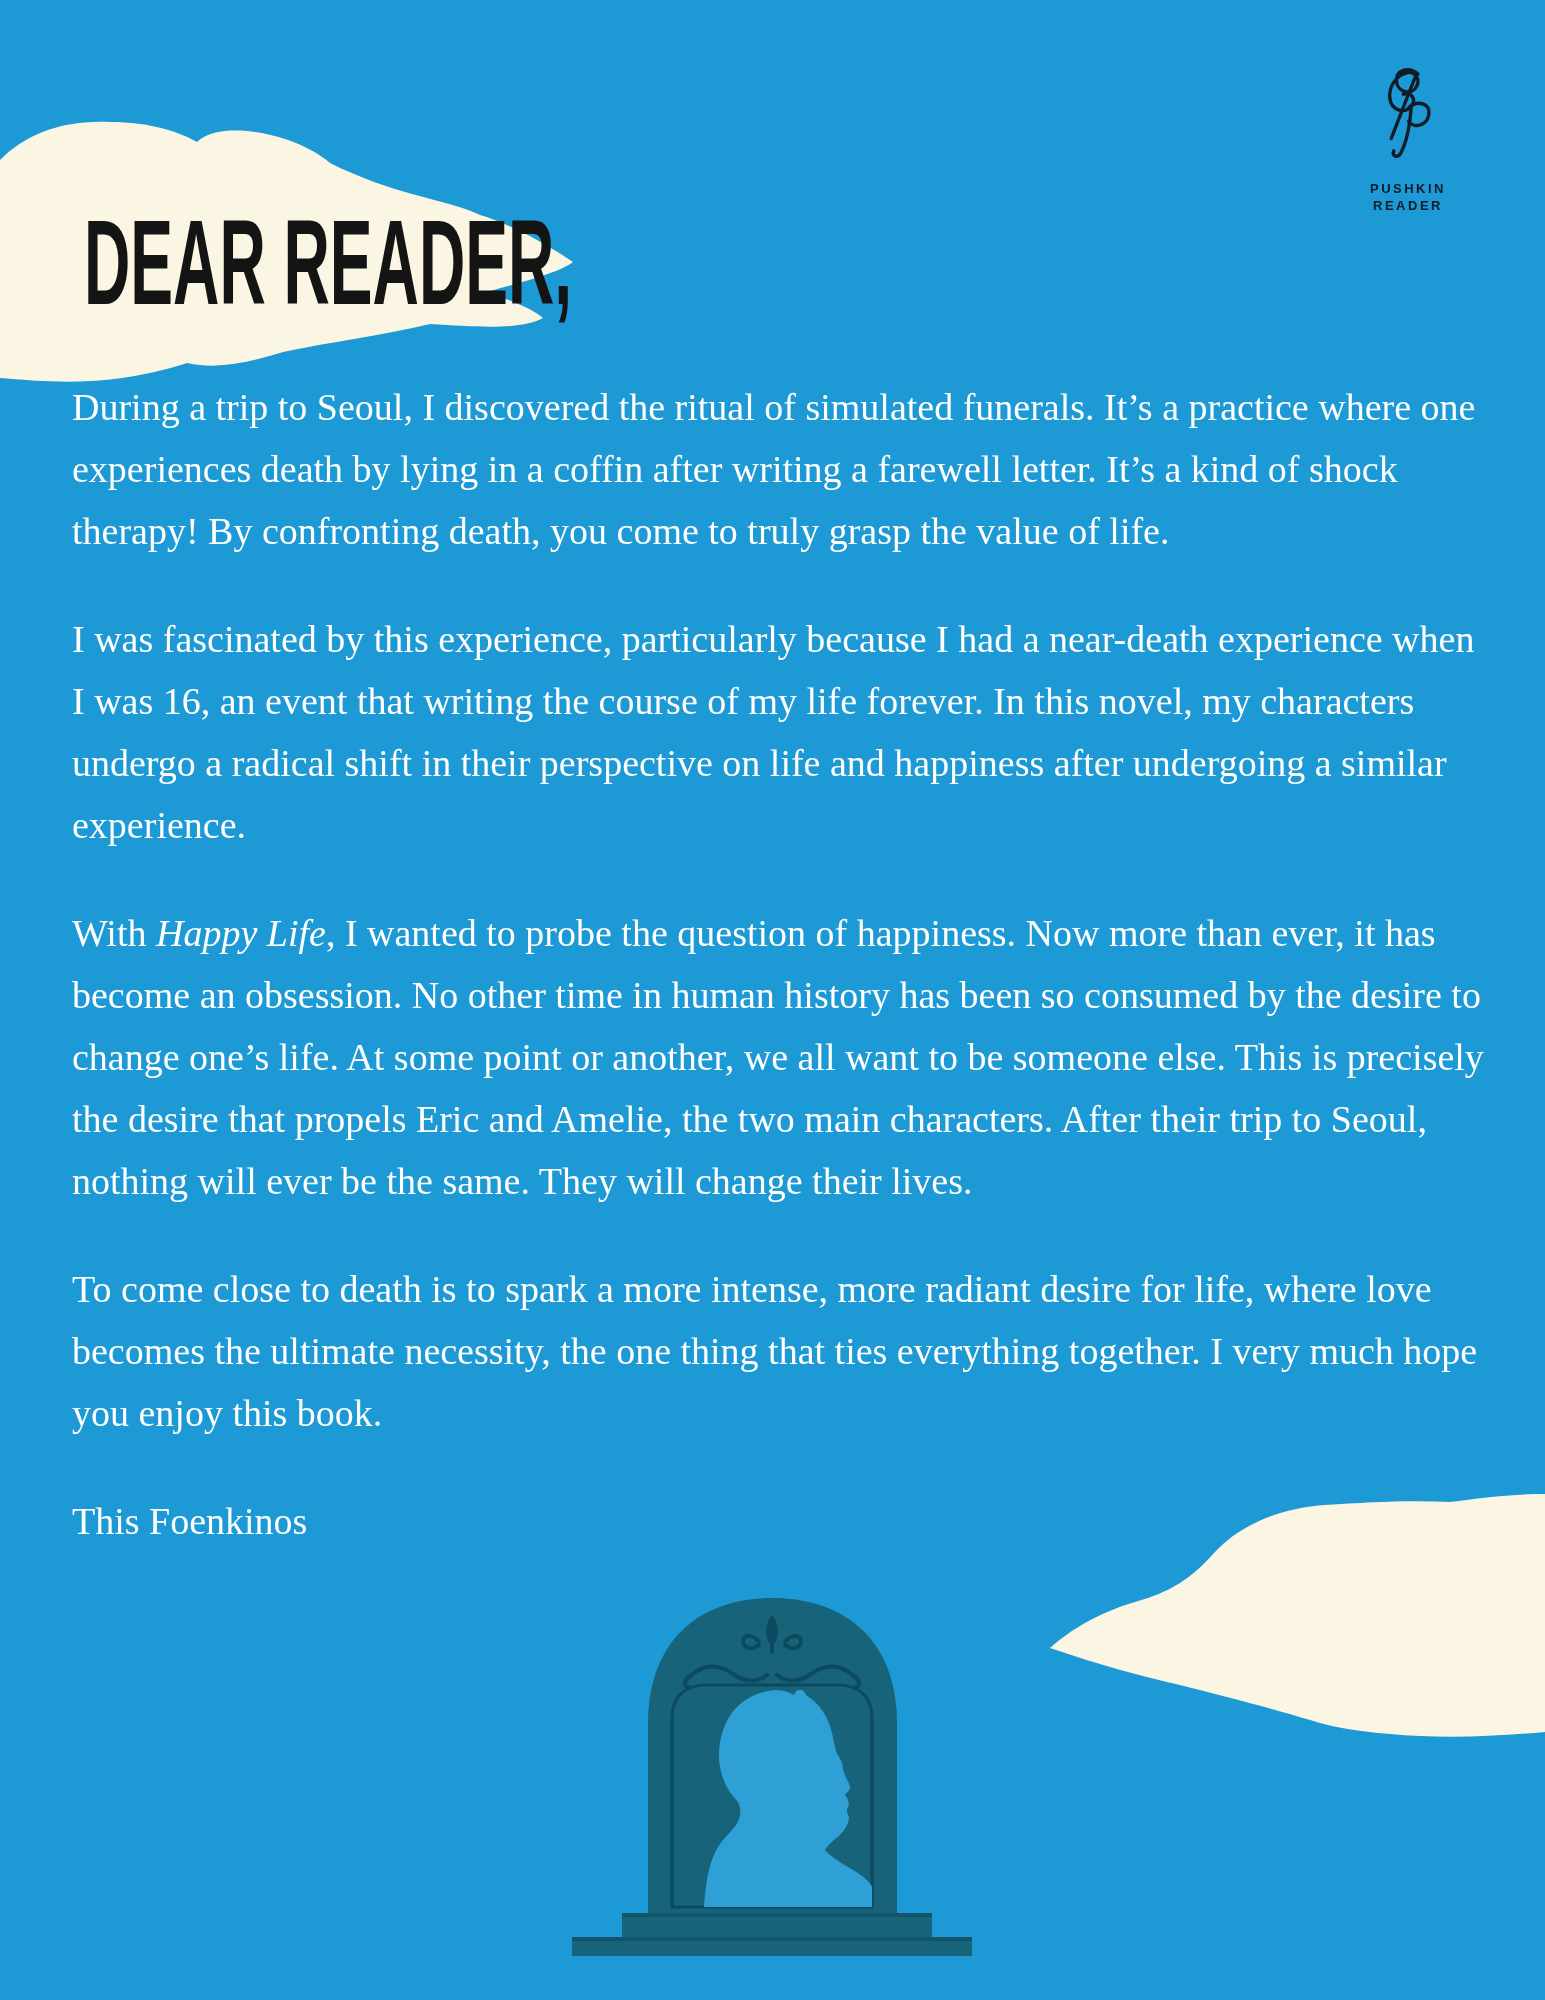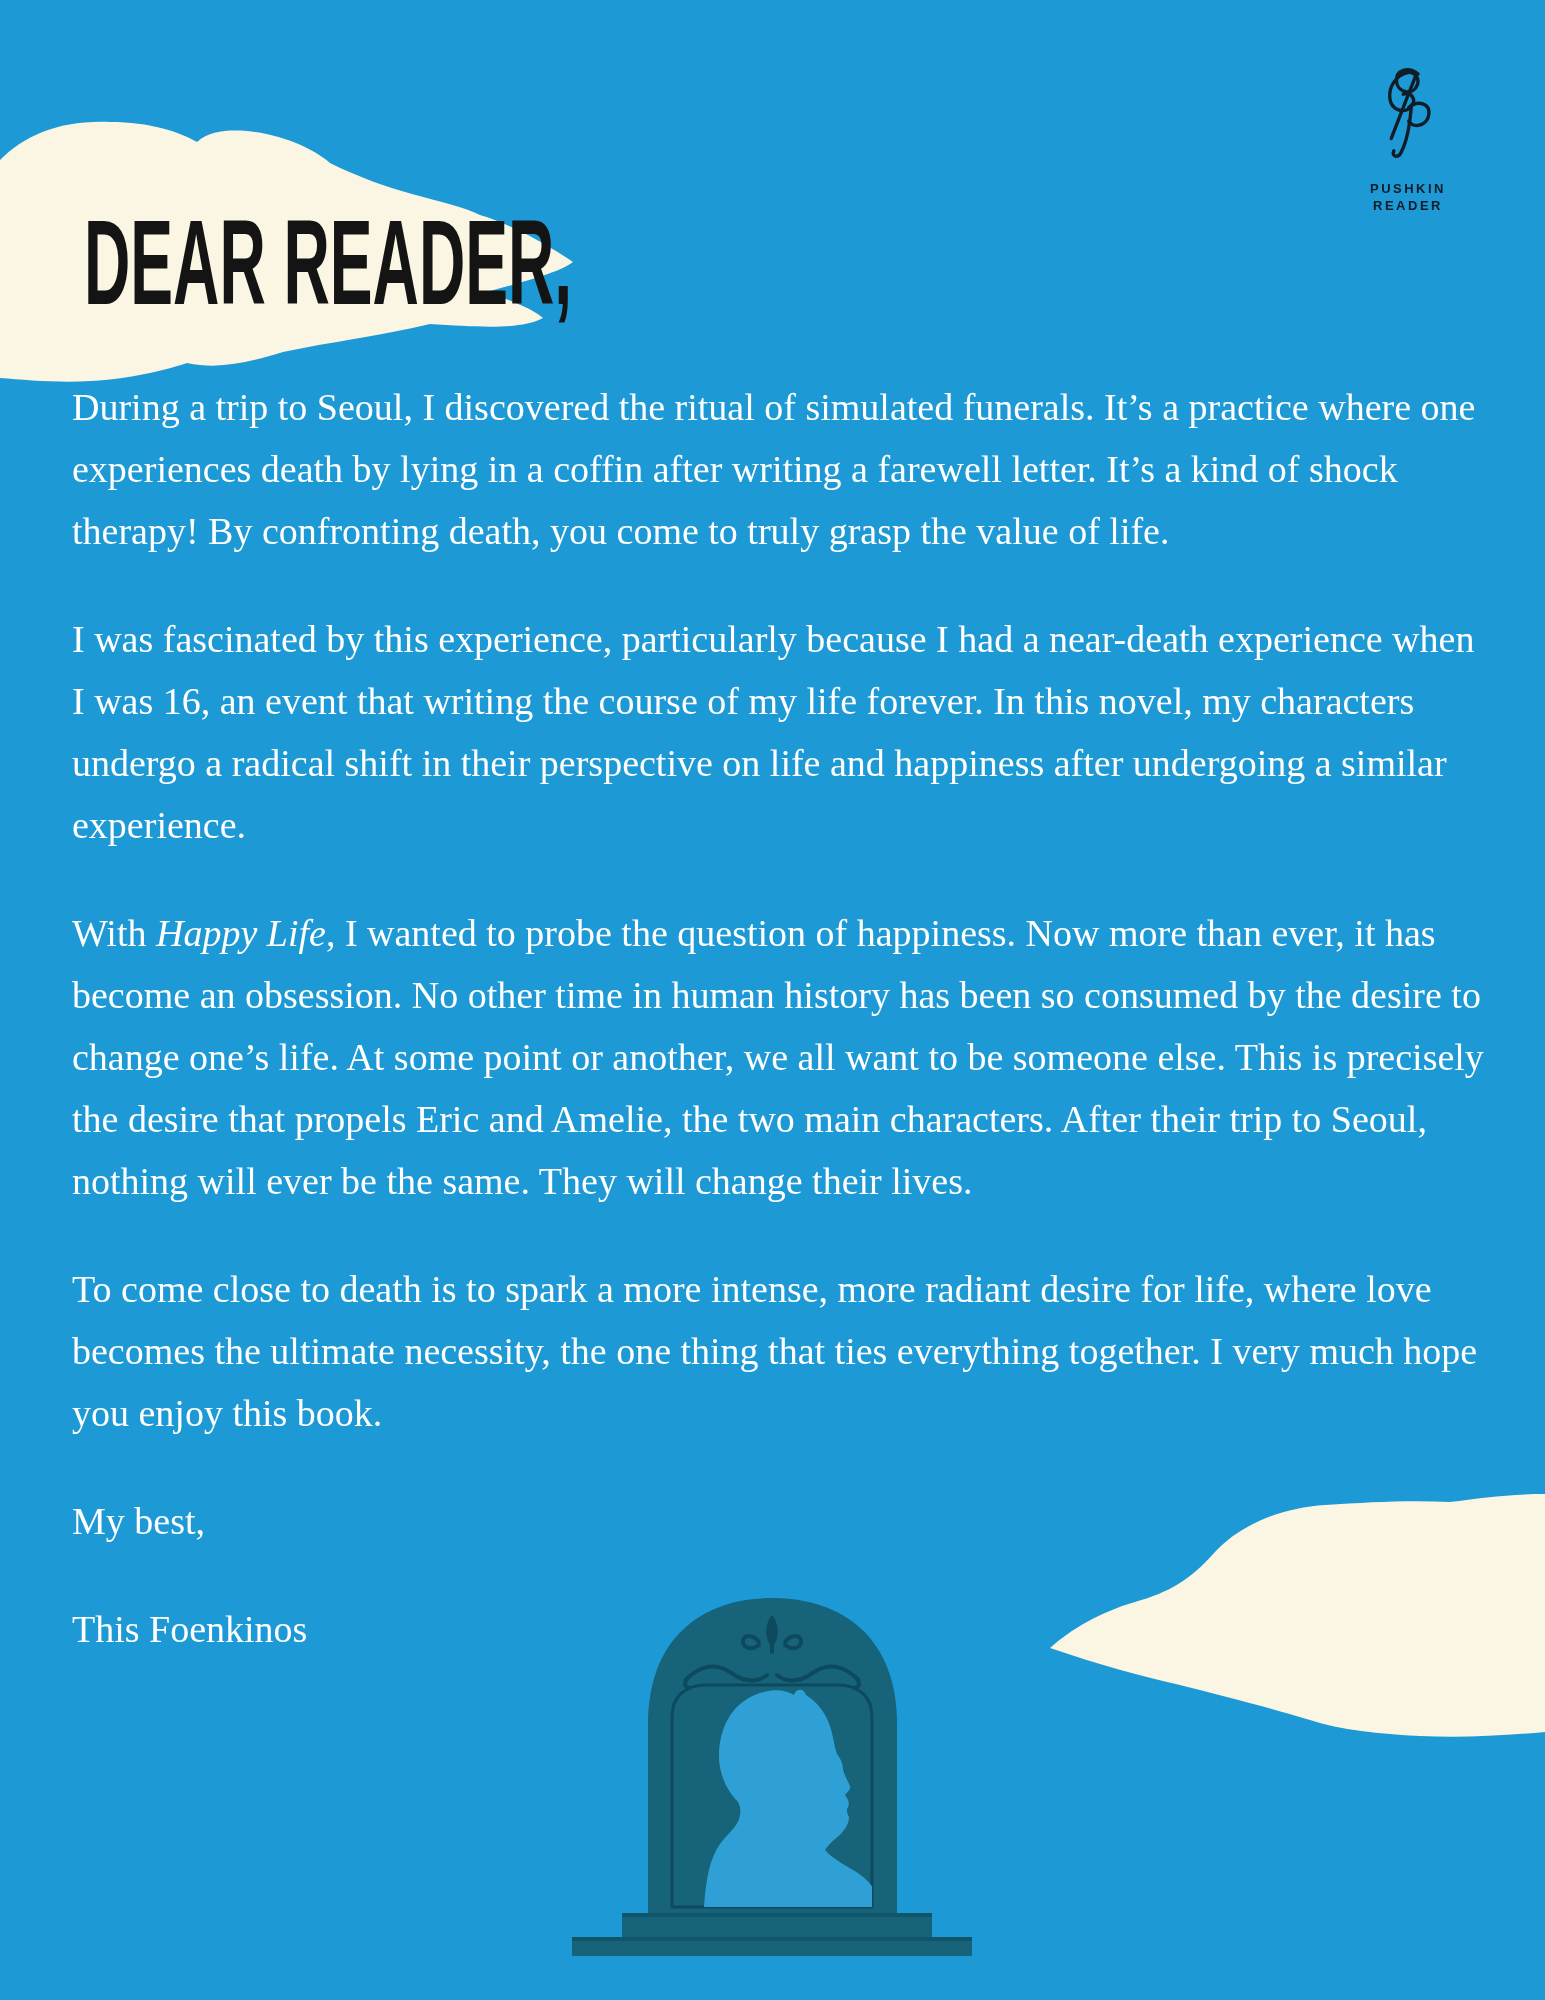--- a/index.html
+++ b/index.html
@@ -134,21 +134,20 @@
 
   <h1 class="headline">DEAR READER,</h1>
 
   <div class="letter-body">
     <div id="paragraphs">
         <p><span>During a trip to Seoul, I discovered the ritual of simulated funerals. It’s a practice where one experiences death by lying in a coffin after writing a farewell letter. It’s a kind of shock therapy! By confronting death, you come to truly grasp the value of life.</span></p>
         <p><span>I was fascinated by this experience, particularly because I had a near-death experience when I was 16, an event that writing the course of my life forever. In this novel, my characters undergo a radical shift in their perspective on life and happiness after undergoing a similar experience.</span></p>
         <p><span>With </span><em>Happy Life</em><span>, I wanted to probe the question of happiness. Now more than ever, it has become an obsession. No other time in human history has been so consumed by the desire to change one’s life. At some point or another, we all want to be someone else. This is precisely the desire that propels Eric and Amelie, the two main characters. After their trip to Seoul, nothing will ever be the same. They will change their lives.</span></p>
         <p><span>To come close to death is to spark a more intense, more radiant desire for life, where love becomes the ultimate necessity, the one thing that ties everything together. I very much hope you enjoy this book.</span></p>
       </div>
-    <p class="closing">My best,</p>
     <p class="signature">This Foenkinos</p>
   </div>
 
   <svg class="tombstone" width="432" height="400" viewBox="0 0 432 400" aria-hidden="true">
     <defs>
       <clipPath id="panelClip">
         <path d="M116 325 L116 135 C116 114 130 103 150 103 L282 103 C302 103 316 114 316 135 L316 325 Z"></path>
       </clipPath>
     </defs>
 

